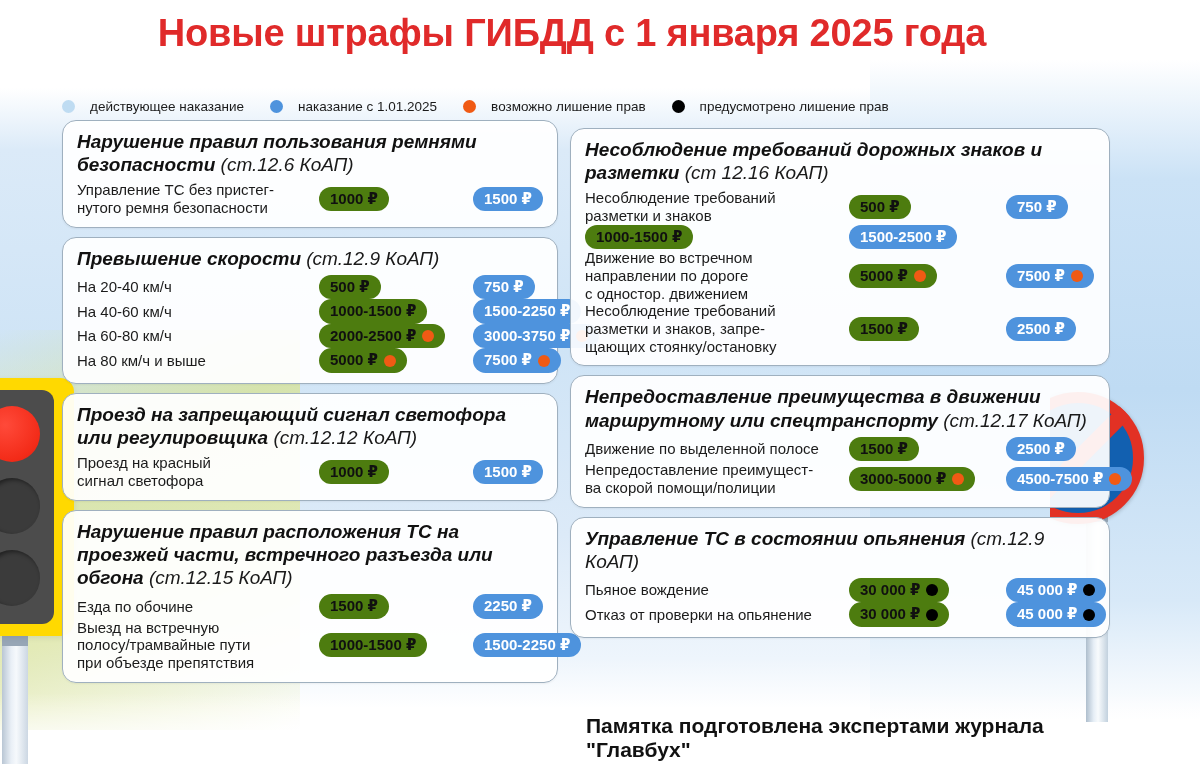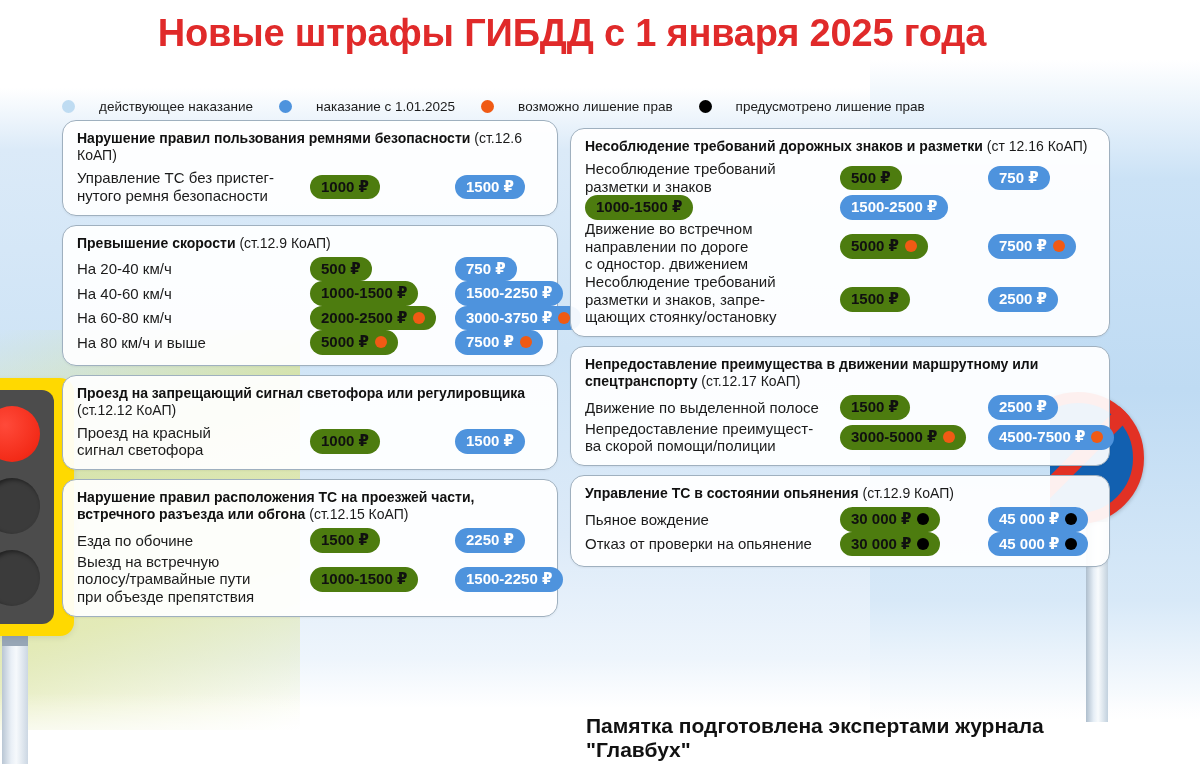--- a/index.html
+++ b/index.html
@@ -189,21 +189,21 @@
   .legend {
     position: absolute;
     left: 62px;
     top: 99px;
     display: flex;
     align-items: center;
     gap: 26px;
     font-size: 13.5px;
     color: #1b1b1b;
   }
-  .legend-item { display: flex; align-items: center; gap: 24px; white-space: nowrap; }
+  .legend-item { display: flex; align-items: center; gap: 15px; white-space: nowrap; }
   .legend-dot { width: 13px; height: 13px; border-radius: 50%; flex: 0 0 auto; }
 
   .columns {
     position: absolute;
     left: 0; top: 120px;
     width: 1200px;
   }
   .col-left {
     position: absolute;
     left: 62px;
@@ -220,25 +220,26 @@
   .card {
     background: rgba(255,255,255,0.93);
     border: 1.4px solid #9fb0bf;
     border-radius: 14px;
     padding: 9px 14px 10px 14px;
     margin-bottom: 9px;
     box-shadow: 0 1px 2px rgba(0,0,0,0.05);
   }
 
   .card-title {
-    font-size: 14px;
+    font-size: 19px;
     font-weight: bold;
     color: #111111;
     line-height: 1.22;
     margin-bottom: 5px;
+    font-style: italic;
   }
   .card-title .art {
     font-weight: normal;
     color: #1a1a1a;
   }
 
   .row-label {
     font-size: 15px;
     color: #1b1b1b;
     line-height: 1.18;
@@ -270,21 +271,21 @@
     flex: 0 0 auto;
     display: inline-block;
   }
   .marker.orange { background: #f05a14; }
   .marker.black  { background: #000000; }
 
   
   .rowgrid {
     display: grid;
     align-items: center;
-    column-gap: 0;
+    column-gap: 9px;
   }
   .col-left .rowgrid  { grid-template-columns: 233px 145px 1fr; }
   .col-right .rowgrid { grid-template-columns: 255px 148px 1fr; }
 
   .cell-badge { display: flex; align-items: center; }
 
   .footer {
     position: absolute;
     left: 586px;
     top: 714px;

